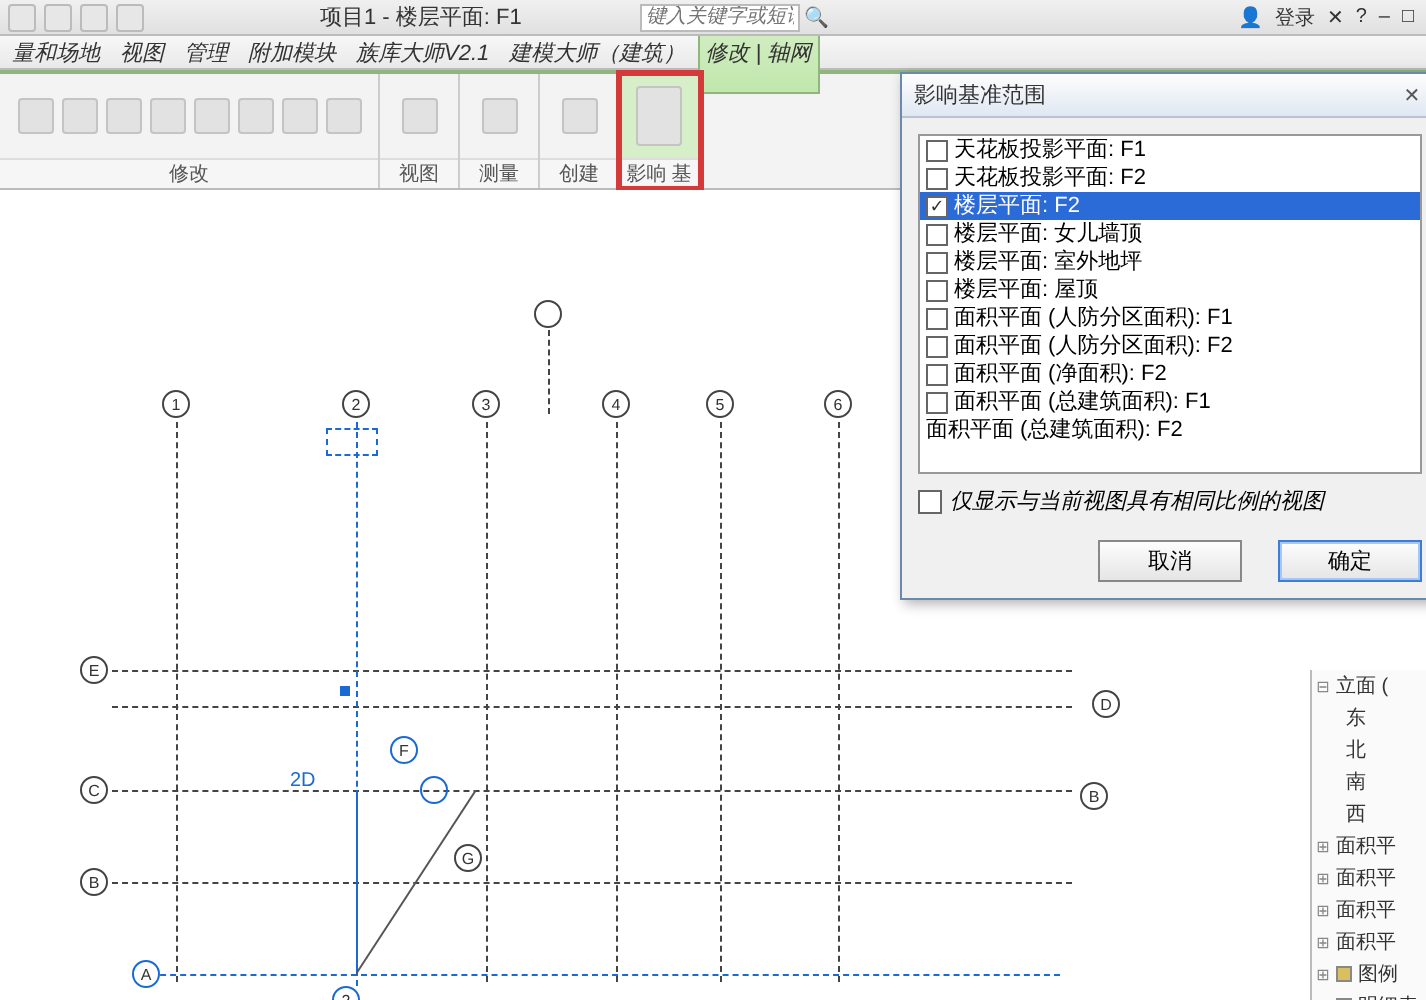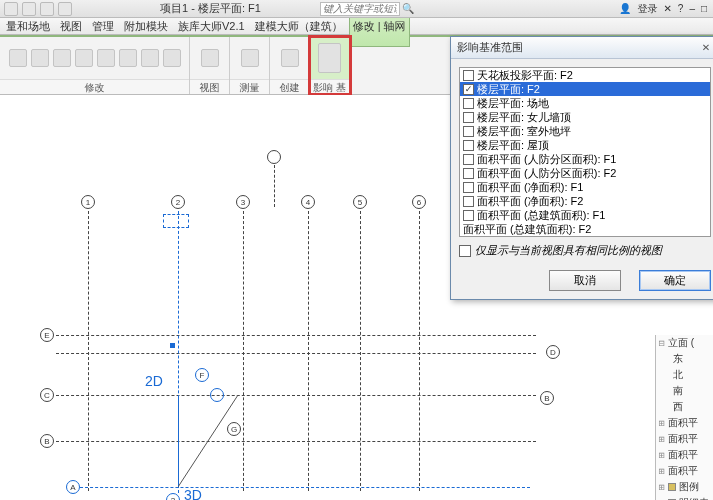--- a/index.html
+++ b/index.html
@@ -7,46 +7,46 @@
 
 .titlebar { height: 18px; background: linear-gradient(#f0f0f0,#e0e0e0); border-bottom: 1px solid #bbb; display: flex; align-items: center; padding: 0 4px; gap: 8px; position: relative; }
 .qat { display: flex; gap: 4px; }
 .qat-btn { width:14px; height:14px; background:#e7e7e7; border:1px solid #bbb; border-radius:2px; }
 .title-text { font-size: 11px; color:#333; position:absolute; left:160px; }
 .search-slot { position:absolute; left:320px; display:flex; align-items:center; gap:2px; }
 .search-input { width:80px; height:14px; font-size:10px; font-style:italic; color:#999; border:1px solid #bbb; padding:0 2px; background:#fff; }
 .title-icons { position:absolute; right:6px; display:flex; gap:6px; align-items:center; color:#333; font-size:10px; }
 .title-icons span { cursor:default; }
 
-.menubar { height: 17px; background: linear-gradient(#f7f7f7,#e9e9e9); border-bottom:1px solid #bbb; display:flex; align-items:center; padding:0 2px; gap:2px; font-size:11px; color:#333; }
+.menubar { height: 17px; background: linear-gradient(#f7f7f7,#e9e9e9); border-bottom:1px solid #bbb; display:flex; align-items:center; padding:0 2px; gap:2px; font-size:11px; color:#333;font-style:italic; }
 .menubar .mi { padding: 0 4px; white-space:nowrap; }
 .menubar .mi.active { background: linear-gradient(#d7efc8,#c0e7ac); border:1px solid #8fb77d; padding:12px 3px; }
 .greenline { height:2px; background:#8fb77d; }
 
 .ribbon { height: 58px; background:#f3f3f3; border-bottom:1px solid #bbb; display:flex; }
 .panel { border-right:1px solid #ccc; display:flex; flex-direction:column; }
 .panel-body { flex:1; display:flex; align-items:center; justify-content:center; gap:4px; padding:2px 8px; }
-.panel-title { height:15px; text-align:center; font-size:10px; color:#555; border-top:1px solid #ddd; background:#f6f6f6; line-height:15px; }
+.panel-title { height:15px; text-align:center; font-size:10px; color:#555; border-top:1px solid #ddd; background:#f6f6f6; line-height:15px;font-family:Liberation Serif, serif; }
 .ribbon-icon { width:18px; height:18px; background:#e2e2e2; border:1px solid #c4c4c4; border-radius:2px; }
 .ribbon-icon.lg { width:30px; height:30px; }
 .panel.highlight { background:#d7efc8; outline:3px solid #d43a3a; outline-offset:-1px; }
 
 .workspace { position:absolute; top:95px; left:0; right:0; bottom:0; background:#fff; }
 .canvas { position:absolute; left:0; top:0; right:50px; bottom:0; }
 .rpanel { position:absolute; right:0; top:240px; width:58px; bottom:0; border-left:1px solid #bbb; background:#fafafa; font-size:10px; overflow:hidden; }
 .rpanel .row { display:flex; align-items:center; gap:3px; padding:1px 2px; white-space:nowrap; color:#333; }
 .rpanel .sq { width:8px; height:8px; border:1px solid #888; display:inline-block; }
 .rpanel .dot { width:7px; height:7px; display:inline-block; font-size:8px; color:#888; line-height:7px; text-align:center; }
 .bubble { position:absolute; width:14px; height:14px; border:1px solid #444; border-radius:50%; font-size:8px; display:flex; align-items:center; justify-content:center; background:#fff; color:#333; }
 .hline { position:absolute; height:0; border-top:1px dashed #444; }
 .vline { position:absolute; width:0; border-left:1px dashed #444; }
 .blueline { border-color:#1a6ad4; }
 .sel-box { position:absolute; border:1px dashed #1a6ad4; }
 .node { position:absolute; width:5px; height:5px; background:#1a6ad4; }
-.note { position:absolute; font-size:14px; color:#1a6ad4; }
+.note { position:absolute; font-size:10px; color:#1a6ad4;margin-top:12px; }
 
 .dialog { position:absolute; left:450px; top:36px; width:270px; background:#f0f0f0; border:1px solid #6b8aab; box-shadow:2px 2px 6px rgba(0,0,0,.3); font-size:11px; }
 .dlg-title { height:22px; background:linear-gradient(#fdfdfd,#dfe8f2); border-bottom:1px solid #b8c4d4; display:flex; align-items:center; padding:0 6px; color:#333; justify-content:space-between; }
 .dlg-body { padding:8px 8px 6px; }
 .dlg-msg { font-size:11px; color:#333; margin-bottom:6px; }
 .listbox { border:1px solid #999; background:#fff; height:170px; overflow:hidden; }
 .listrow { display:flex; align-items:center; padding:0 3px; height:14px; line-height:14px; white-space:nowrap; font-size:11px; }
 .listrow .cb { width:11px; height:11px; border:1px solid #666; margin-right:3px; flex-shrink:0; background:#fff; display:flex; align-items:center; justify-content:center; font-size:9px; color:#333; }
 .listrow.sel { background:#2a6bd8; color:#fff; }
 .optrow { margin-top:6px; display:flex; align-items:center; gap:4px;font-style:italic; }
@@ -239,53 +239,49 @@
 
 <div class="dialog">
   <div class="dlg-title">
     <span>影响基准范围</span>
     <span class="close-x">✕</span>
   </div>
   <div class="dlg-body">
     <div class="listbox" id="listbox">
         <div class="listrow">
           <span class="cb"></span>
+          <span>天花板投影平面: F1</span>
+        </div>
+        <div class="listrow">
+          <span class="cb"></span>
           <span>天花板投影平面: F2</span>
         </div>
         <div class="listrow sel">
           <span class="cb">✓</span>
           <span>楼层平面: F2</span>
         </div>
         <div class="listrow">
           <span class="cb"></span>
-          <span>楼层平面: 场地</span>
-        </div>
-        <div class="listrow">
-          <span class="cb"></span>
           <span>楼层平面: 女儿墙顶</span>
         </div>
         <div class="listrow">
           <span class="cb"></span>
           <span>楼层平面: 室外地坪</span>
         </div>
         <div class="listrow">
           <span class="cb"></span>
           <span>楼层平面: 屋顶</span>
         </div>
         <div class="listrow">
           <span class="cb"></span>
           <span>面积平面 (人防分区面积): F1</span>
         </div>
         <div class="listrow">
           <span class="cb"></span>
           <span>面积平面 (人防分区面积): F2</span>
-        </div>
-        <div class="listrow">
-          <span class="cb"></span>
-          <span>面积平面 (净面积): F1</span>
         </div>
         <div class="listrow">
           <span class="cb"></span>
           <span>面积平面 (净面积): F2</span>
         </div>
         <div class="listrow">
           <span class="cb"></span>
           <span>面积平面 (总建筑面积): F1</span>
         </div>
         <div class="listrow">

